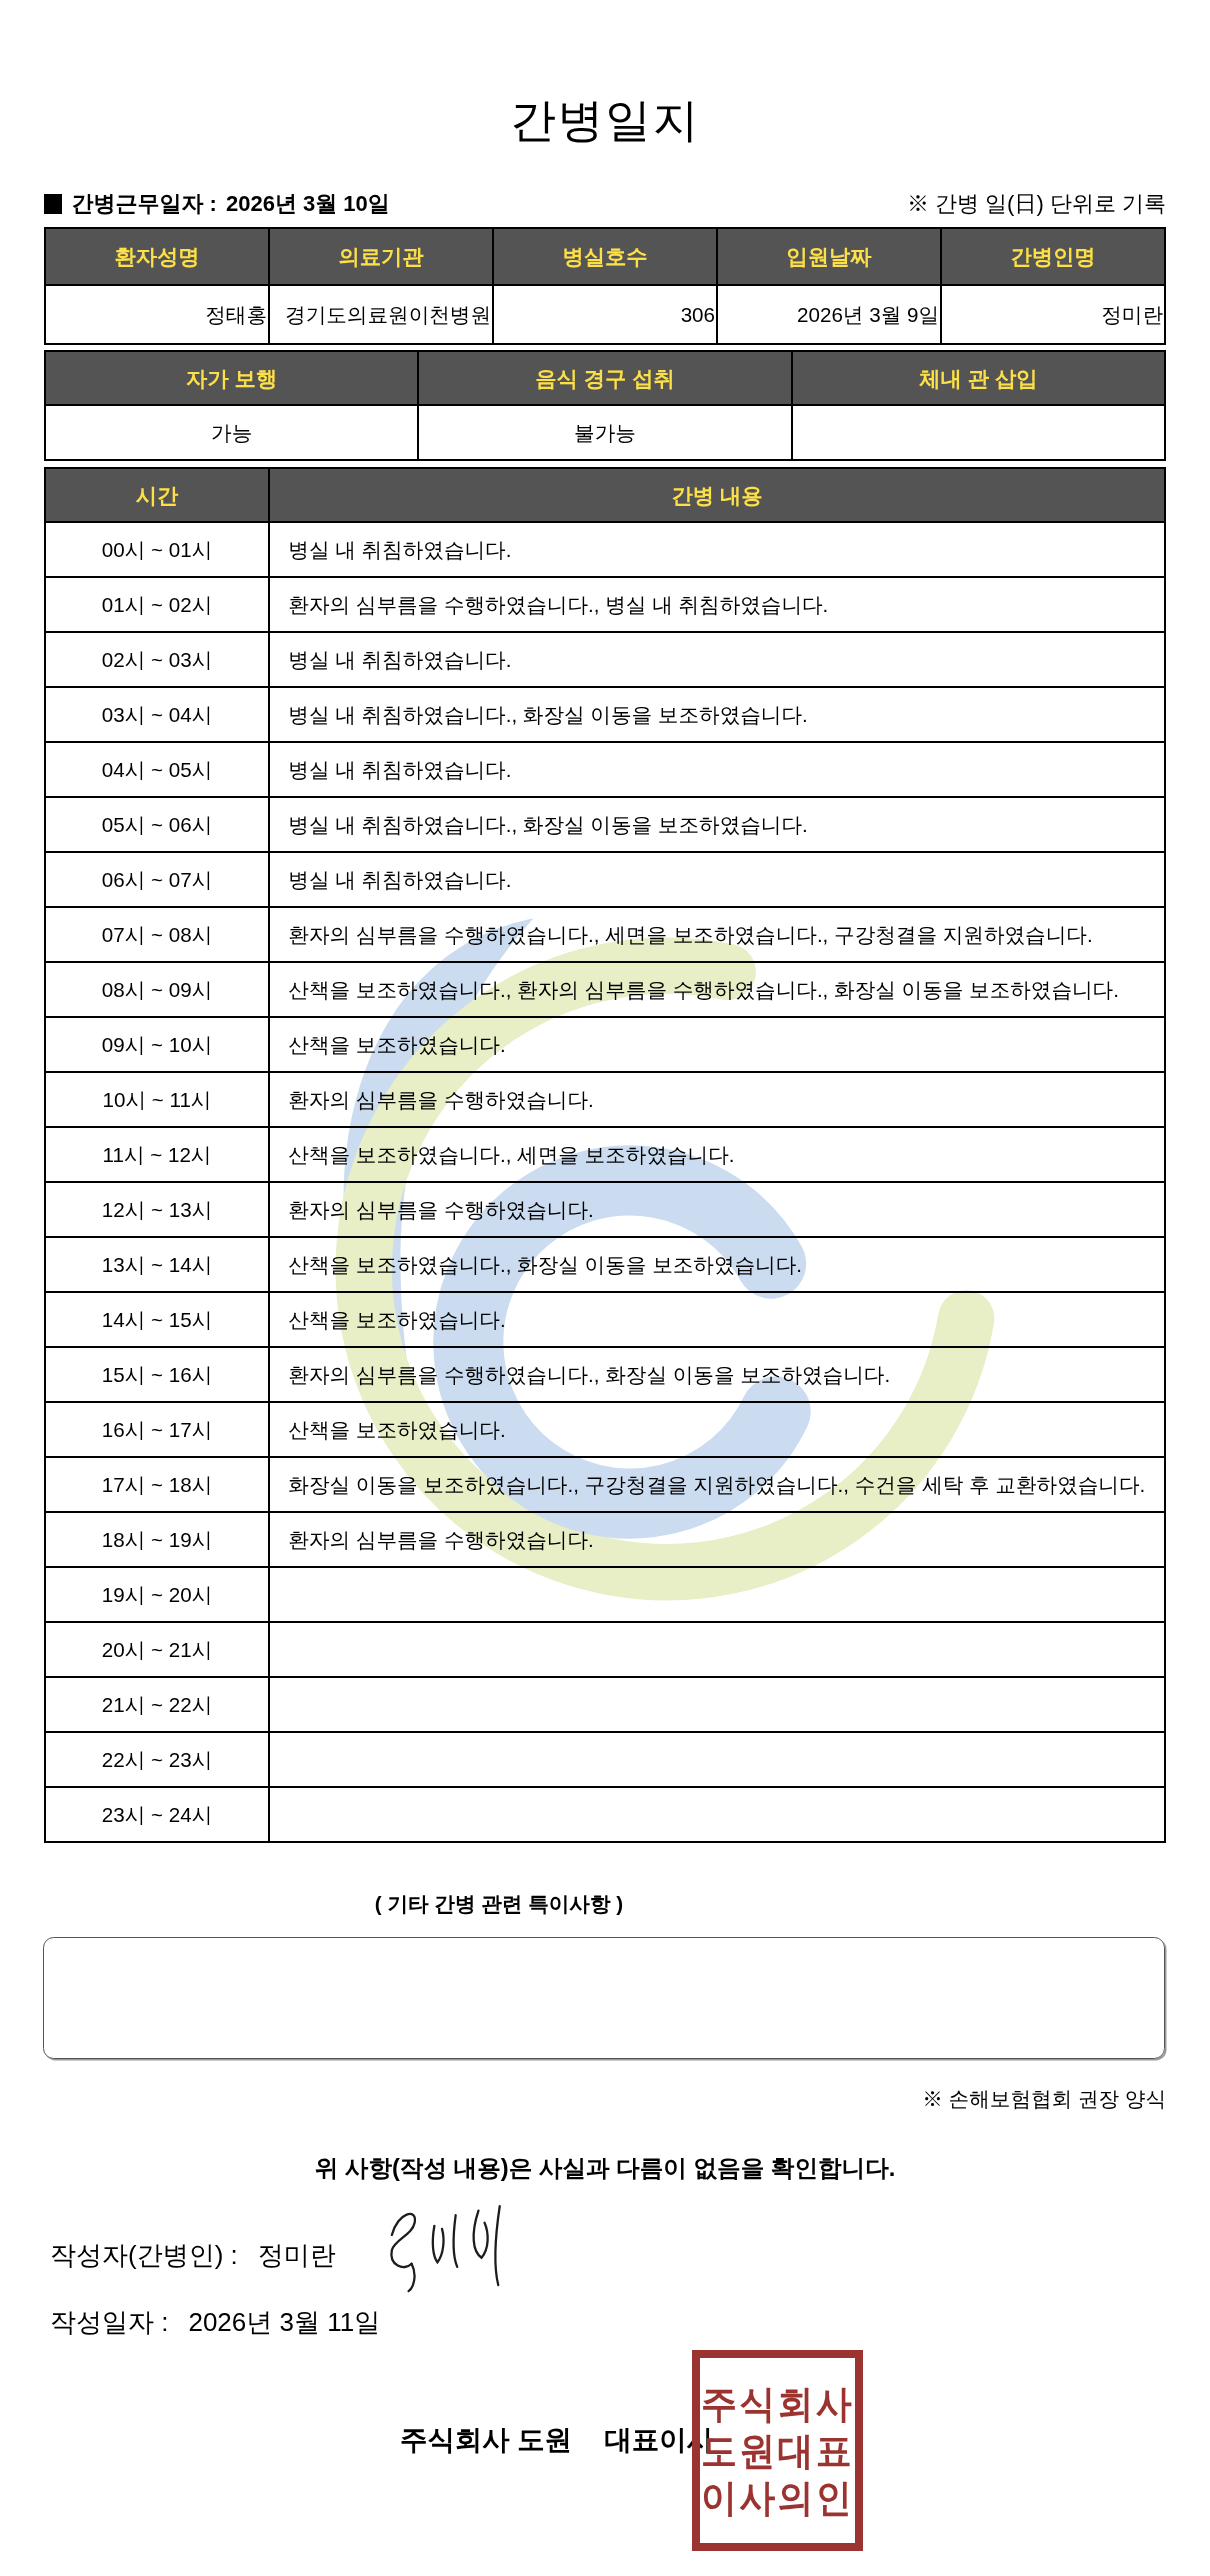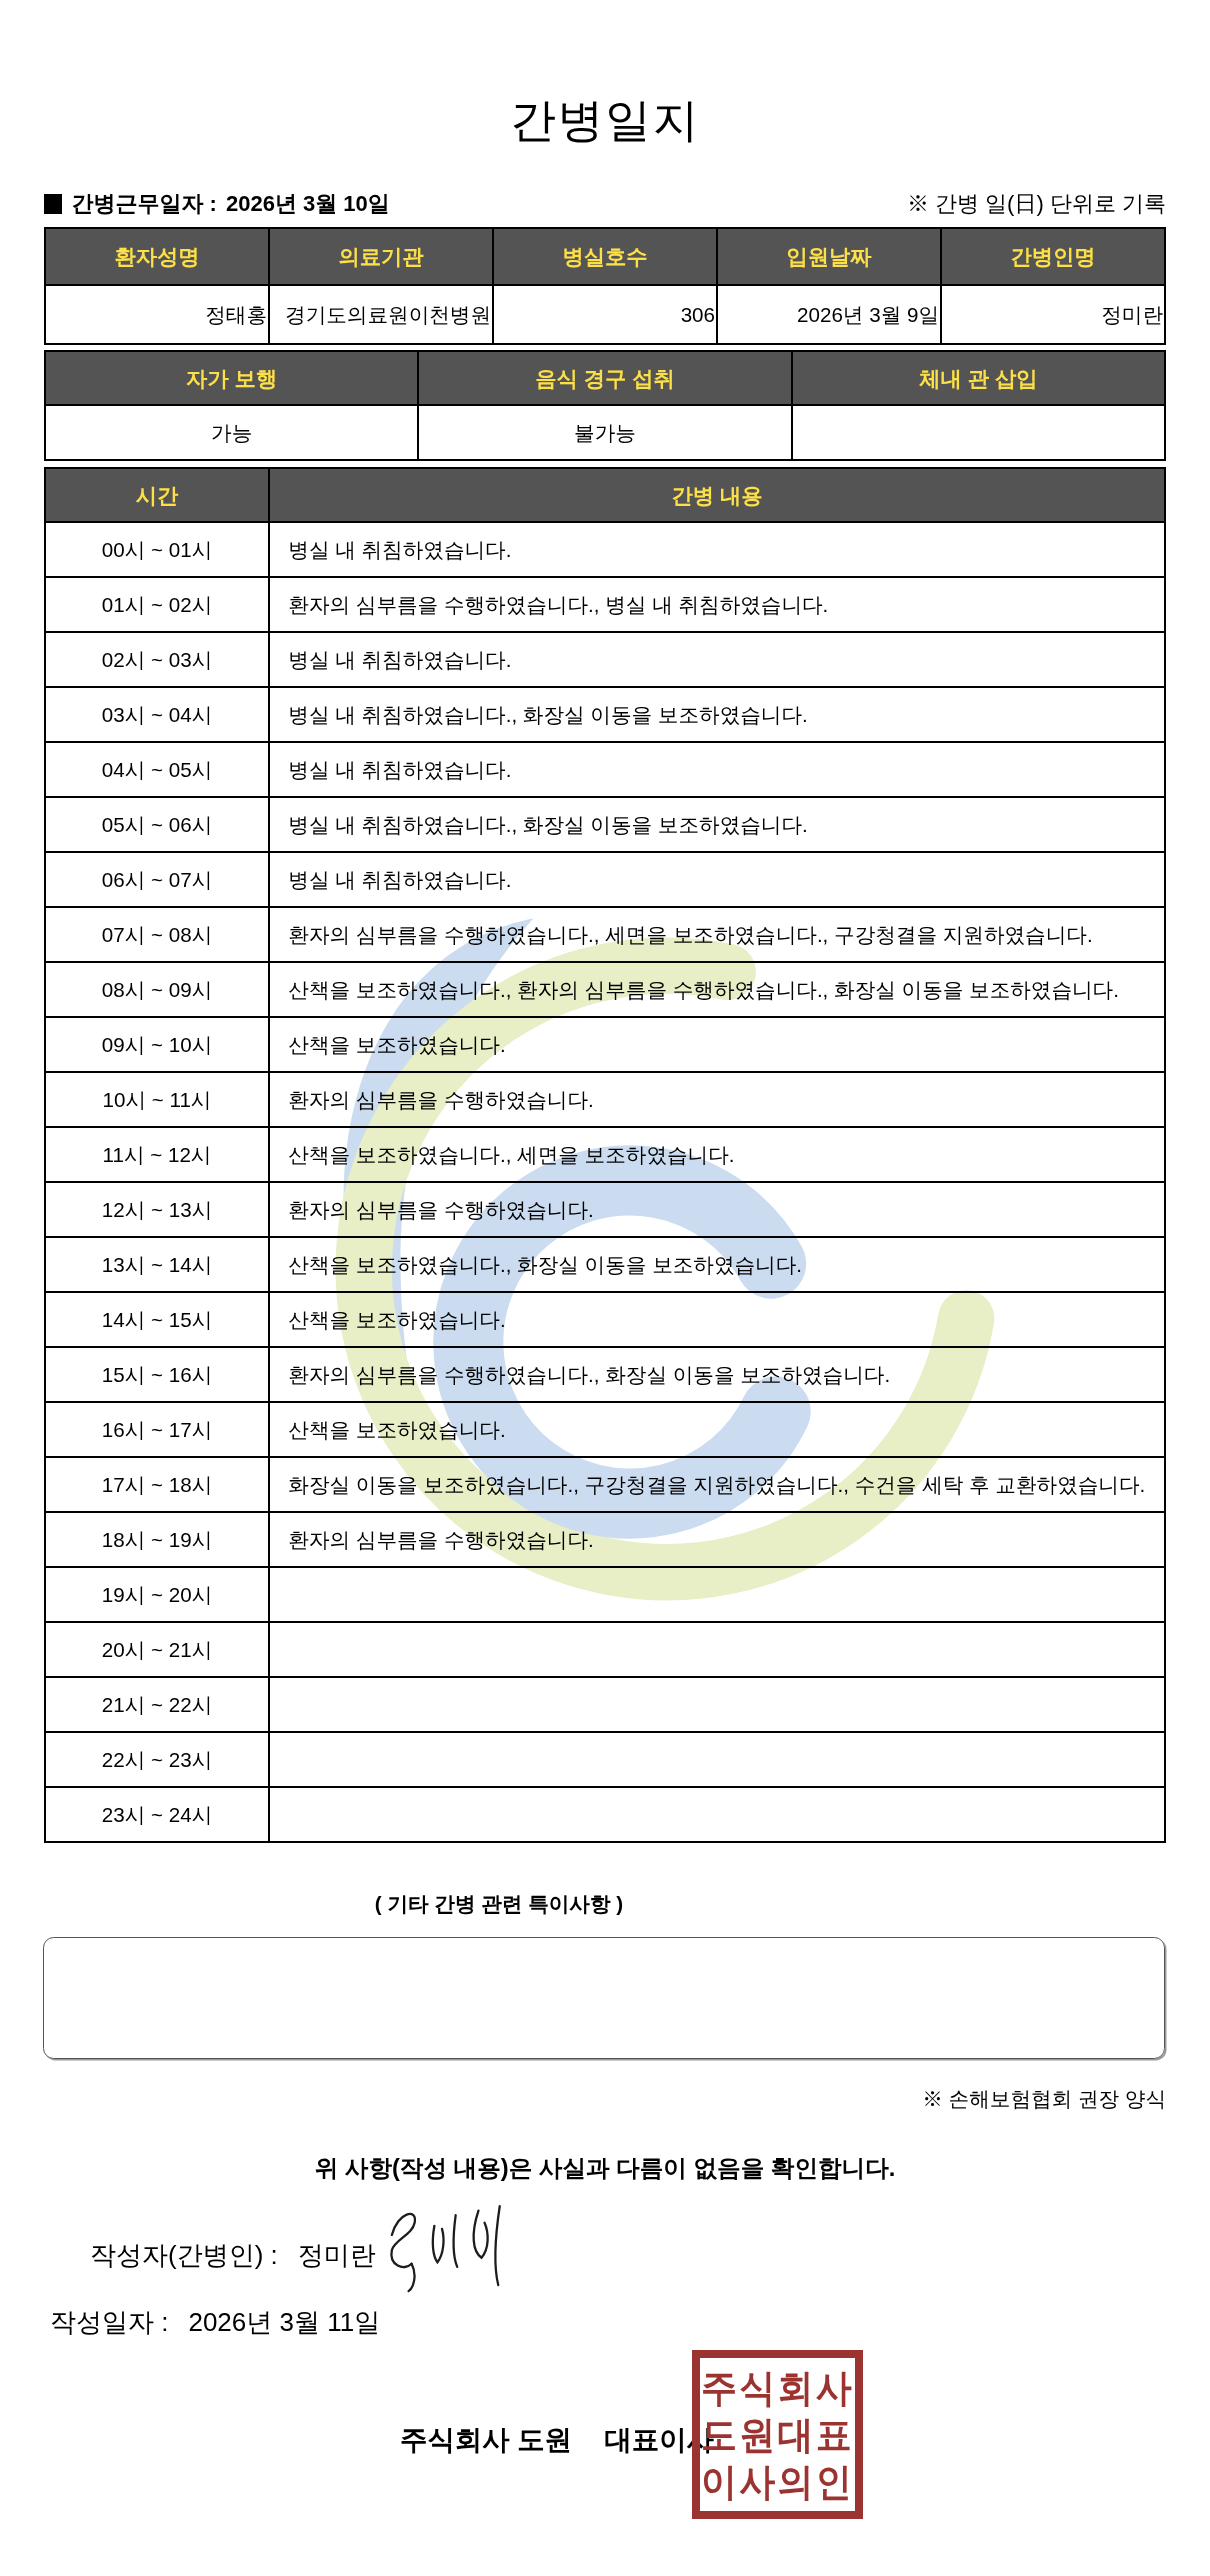--- a/index.html
+++ b/index.html
@@ -39,29 +39,29 @@
   .extra-title { left:0; top:1890px; width:998px; text-align:center;
     font-size:20.6px; font-weight:700; }
   .extra-box { left:43px; top:1937px; width:1120px; height:120px;
     border:1.5px solid #555; border-radius:10.7px;
     box-shadow:1.5px 1.5px 0 #9a9a9a; background:transparent; }
 
   .form-note { left:44px; top:2085px; width:1122px; text-align:right; font-size:20.6px; }
   .confirm-line { left:0; top:2152px; width:1210px; text-align:center;
     font-size:23.6px; font-weight:700; }
   .writer-line, .date-line { left:50px; font-size:26px; }
-  .writer-line { top:2238px;margin-left:40px; }
+  .writer-line { top:2238px; }
   .date-line { top:2305px; }
   .inline-gap { display:inline-block; width:20px; }
   #signature { position:absolute; left:381px; top:2203px; z-index:2; }
 
   .company-line { left:358px; top:2422px; width:314px; display:flex;
     justify-content:space-between; font-size:27.4px; font-weight:700;margin-left:42px; }
 
-  .stamp { left:692px; top:2350px; width:171px; height:169px;
+  .stamp { left:692px; top:2350px; width:171px; height:201px;
     box-sizing:border-box; border:8.4px solid #9b3430;
     display:flex; flex-direction:column; justify-content:center;
     align-items:center; background:transparent; }
   .stamp-row { color:#9b3430; font-size:36px; font-weight:800;
     line-height:47px; letter-spacing:2.3px; transform:scaleY(1.06);
     white-space:nowrap; }
 </style>
 </head>
 <body>
 

